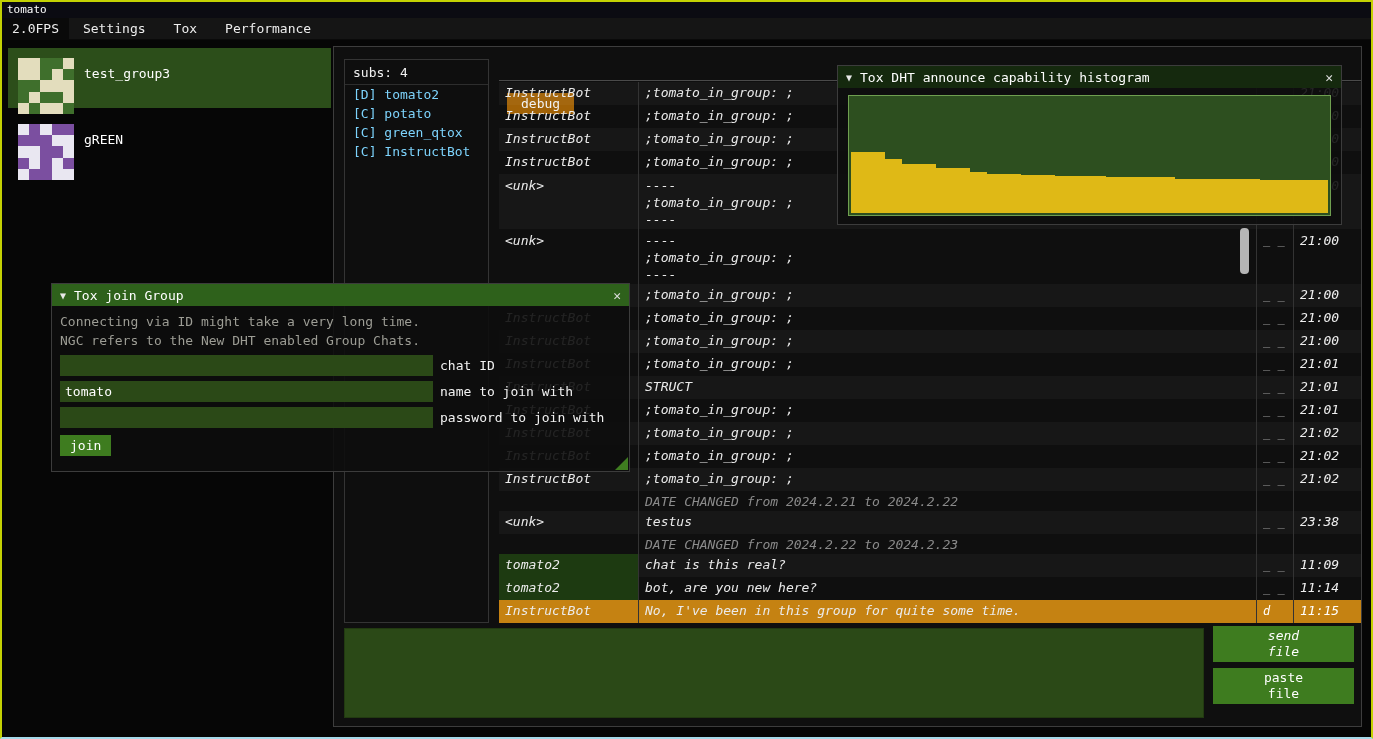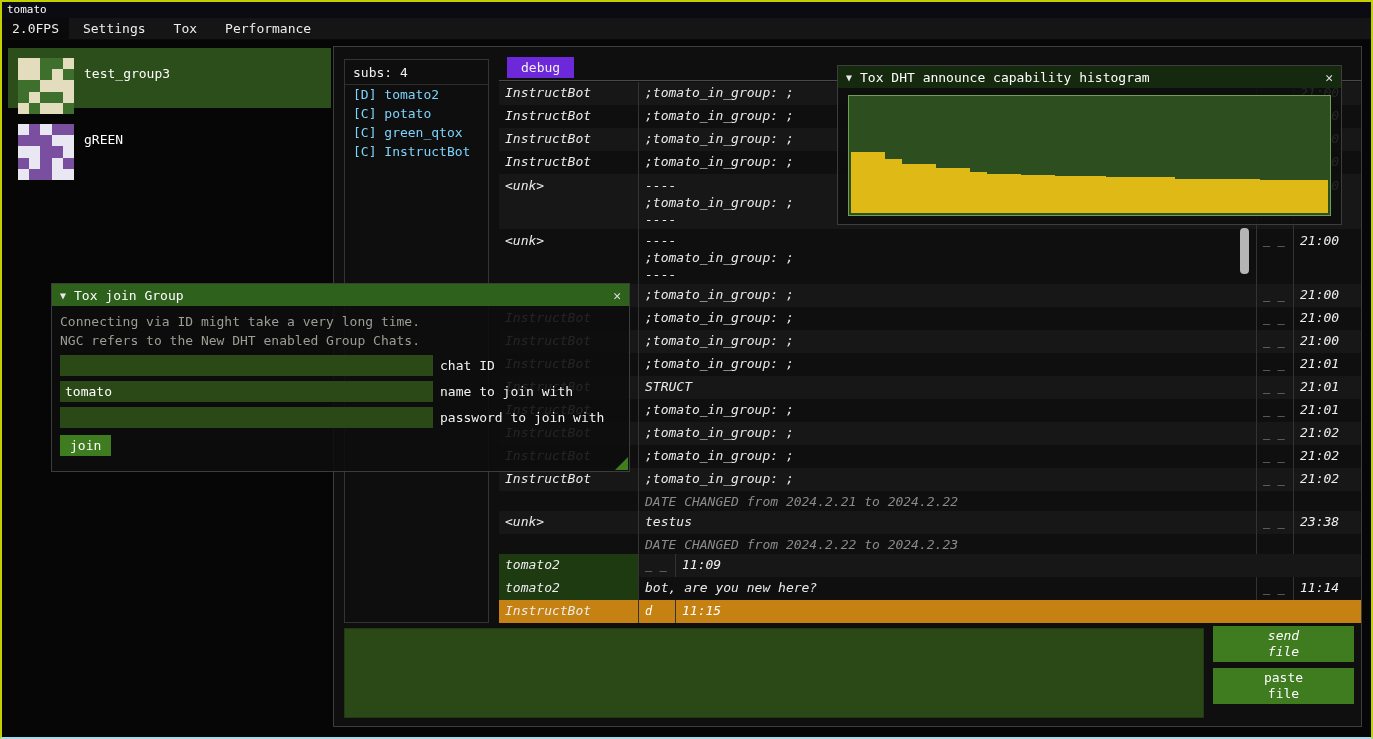--- a/index.html
+++ b/index.html
@@ -22,21 +22,21 @@
   .group-item.selected { background:#2c4e1a; }
   .avatar { width:56px; height:56px; display:grid; grid-template-columns:repeat(5,1fr); grid-auto-rows:1fr; flex:none; }
   .avatar .px { width:100%; height:100%; }
   .group-label { padding:8px 0 0 10px; color:#fff; }
   
   .content-window { position:absolute; left:331px; top:44px; width:1029px; height:681px; background:#0f0f0f; border:1px solid #3d3d3d; }
   .subs-panel { position:absolute; left:10px; top:12px; width:145px; height:564px; border:1px solid #343434; background:#0e0e0e; }
   .subs-header { padding:5px 8px 4px 8px; border-bottom:1px solid #2d2d2d; color:#f0f0f0; }
   .member { padding:2px 8px; color:#7dd3fc; }
   .tabbar { position:absolute; left:165px; right:0; top:10px; height:24px; border-bottom:1px solid #4a4a4a; }
-  .tab { display:inline-block; margin-left:8px; padding:3px 14px; background:#6d28d9; color:#f2f2f2; }
+  .tab { display:inline-block; margin-left:8px; padding:3px 14px; background:#a16207; color:#f2f2f2;margin-top:36px; }
   
   .message-list { position:absolute; left:165px; top:35px; width:862px; height:541px; overflow:hidden;font-style:italic; }
   .row { display:flex; align-items:stretch; height:23px; line-height:16px; }
   .row.multi { height:55px; line-height:17px; }
   .row.row-date { height:20px; }
   .row:nth-child(odd):not(.hl-orange) { background:rgba(255,255,255,0.035); }
   .cell { padding:3px 6px 0 6px; overflow:hidden; white-space:pre-line; }
   .cname { width:139px; flex:none; color:#ececec; }
   .cmsg  { width:618px; flex:none; border-left:1px solid #333; color:#eaeaea; }
   .cflags{ width:37px; flex:none; border-left:1px solid #333; color:#9a9a9a; font-size:12px; }
@@ -276,31 +276,33 @@
           <div class="cell ctime">23:38</div>
         </div>
         <div class="row row-date">
           <div class="cell cname"></div>
           <div class="cell cmsg date-text">DATE CHANGED from 2024.2.22 to 2024.2.23</div>
           <div class="cell cflags"></div>
           <div class="cell ctime"></div>
         </div>
         <div class="row">
           <div class="cell cname name-green">tomato2</div>
+          <div class="cell cmsg">chat is this real?</div>
           <div class="cell cflags">_ _</div>
           <div class="cell ctime">11:09</div>
         </div>
         <div class="row">
           <div class="cell cname name-green">tomato2</div>
           <div class="cell cmsg">bot, are you new here?</div>
           <div class="cell cflags">_ _</div>
           <div class="cell ctime">11:14</div>
         </div>
         <div class="row hl-orange">
           <div class="cell cname">InstructBot</div>
+          <div class="cell cmsg">No, I've been in this group for quite some time.</div>
           <div class="cell cflags">d</div>
           <div class="cell ctime">11:15</div>
         </div>
       </div>
 
     <div class="chat-scroll-thumb"></div>
 
     <textarea class="composer-input" style=""></textarea>
     <button class="file-btn btn-send">send
 file</button>

